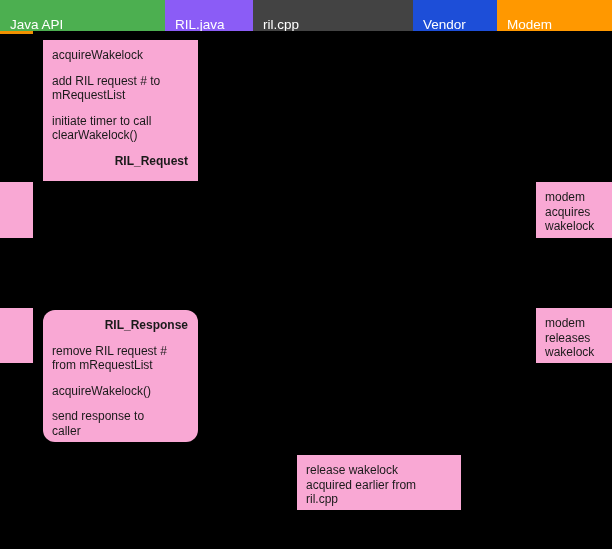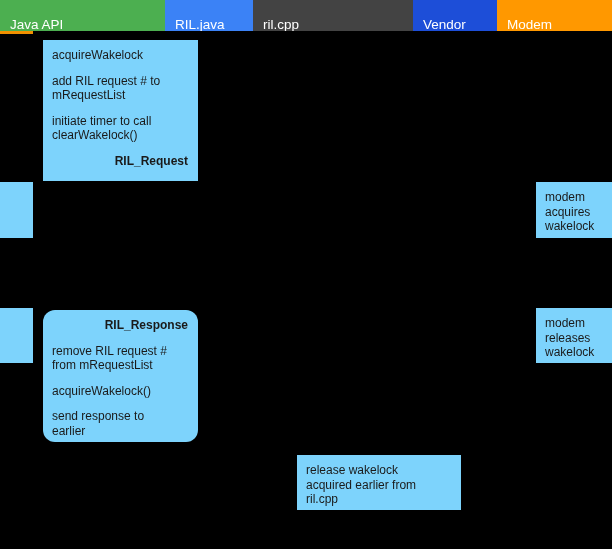--- a/index.html
+++ b/index.html
@@ -32,39 +32,39 @@
     align-items: flex-end;
     box-sizing: border-box;
     padding-left: 10px;
     color: #ffffff;
     font-size: 13.5px;
     line-height: 1;
     white-space: nowrap;
     overflow: hidden;
   }
   .lane-java     { left: 0px;   width: 165px; background: #4CAF50; }
-  .lane-riljava  { left: 165px; width: 88px;  background: #3b82f6; }
+  .lane-riljava  { left: 165px; width: 88px;  background: #8b5cf6; }
   .lane-rilcpp   { left: 253px; width: 160px; background: #434343; }
   .lane-vendor   { left: 413px; width: 84px;  background: #1d4ed8; }
   .lane-modem    { left: 497px; width: 115px; background: #FF9800; }
 
   
   #accent-strip {
     position: absolute;
     left: 0;
     top: 31px;
     width: 33px;
     height: 3px;
     background: #F09000;
   }
 
   
   .note {
     position: absolute;
-    background: #7dd3fc;
+    background: #f9a8d4;
     box-sizing: border-box;
     color: #1a1a1a;
     font-size: 12px;
     line-height: 14.5px;
     overflow: hidden;
   }
   .note-inner {
     padding: 8px 10px 8px 9px;
   }
   .note p {
@@ -125,21 +125,21 @@
     </div>
   </div>
 
   <div class="note note-ril-response">
     <div class="note-inner">
       <p class="bold">RIL_Response</p>
       <p>remove RIL request #
 from mRequestList</p>
       <p>acquireWakelock()</p>
       <p>send response to
-earlier</p>
+caller</p>
     </div>
   </div>
 
   <div class="note note-modem-acq">
     <div class="note-inner">
       <p>modem
 acquires
 wakelock</p>
     </div>
   </div>

